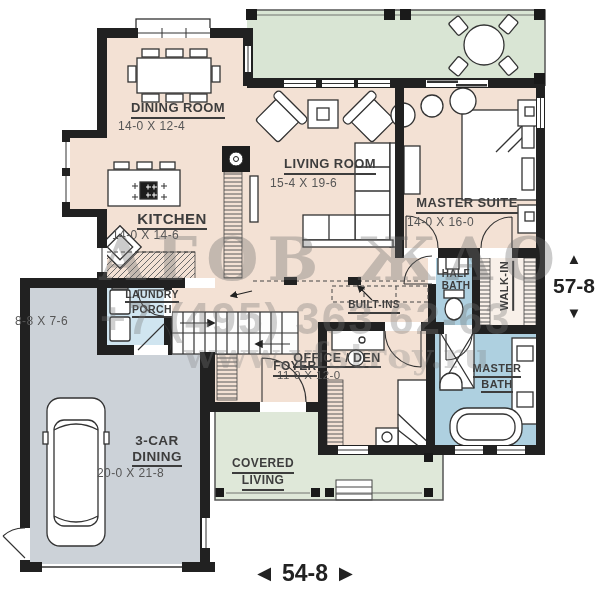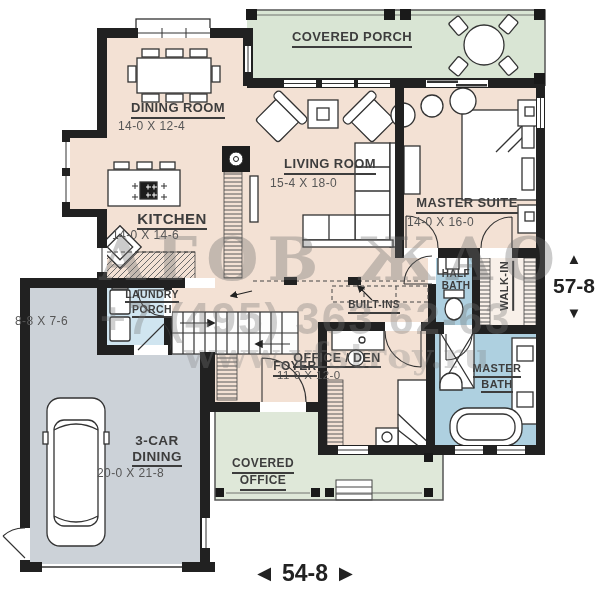--- a/index.html
+++ b/index.html
@@ -309,27 +309,26 @@
     <rect x="424" y="453" width="9" height="9"></rect>
     <rect x="424" y="488" width="9" height="9"></rect>
   </g>
   <g fill="none" stroke="#555" stroke-width="1.5">
     <path d="M215,412 V500 H443 V455"></path>
     <path d="M226,493 H310 M336,493 H422" stroke-width="0.8"></path>
   </g>
 </svg>
 
 <div class="labels">
-  <div class="lbl" style="left:282px;top:30px;width:140px;font-size:13px;"><span class="u">COVERED PORCH</span></div>
 
   <div class="lbl" style="left:118px;top:101px;width:120px;font-size:13px;"><span class="u">DINING ROOM</span></div>
   <div class="dims" style="left:118px;top:119px;width:120px;font-size:12px;">14-0 X 12-4</div>
 
   <div class="lbl" style="left:270px;top:157px;width:120px;font-size:13px;"><span class="u">LIVING ROOM</span></div>
-  <div class="dims" style="left:270px;top:176px;width:120px;font-size:12px;">15-4 X 18-0</div>
+  <div class="dims" style="left:270px;top:176px;width:120px;font-size:12px;">15-4 X 19-6</div>
 
   <div class="lbl" style="left:407px;top:196px;width:120px;font-size:13px;"><span class="u">MASTER SUITE</span></div>
   <div class="dims" style="left:407px;top:215px;width:120px;font-size:12px;">14-0 X 16-0</div>
 
   <div class="lbl" style="left:112px;top:210px;width:120px;font-size:15px;"><span class="u">KITCHEN</span></div>
   <div class="dims" style="left:112px;top:228px;width:120px;font-size:12px;">14-0 X 14-6</div>
 
   <div class="lbl" style="left:112px;top:288px;width:80px;font-size:10.5px;">
     <span class="u">LAUNDRY</span><br><span class="u">PORCH</span>
   </div>
@@ -352,21 +351,21 @@
   <div class="lbl" style="left:255px;top:360px;width:80px;font-size:12px;"><span class="u">FOYER</span></div>
 
   <div class="lbl" style="left:97px;top:433px;width:120px;font-size:13.5px;">
     <span>3-CAR</span><br><span class="u">DINING</span>
   </div>
   <div class="dims" style="left:97px;top:466px;width:120px;font-size:12px;">20-0 X 21-8</div>
 
   <div class="dims" style="left:15px;top:314px;width:80px;font-size:12px;">8-8 X 7-6</div>
 
   <div class="lbl" style="left:223px;top:457px;width:80px;font-size:12px;">
-    <span class="u">COVERED</span><br><span class="u">OFFICE</span>
+    <span class="u">COVERED</span><br><span class="u">LIVING</span>
   </div>
 
   <div class="big-dim" style="left:562px;top:250px;width:24px;font-size:15px;">▲</div>
   <div class="big-dim" style="left:548px;top:274px;width:52px;font-size:21px;">57-8</div>
   <div class="big-dim" style="left:562px;top:304px;width:24px;font-size:15px;">▼</div>
 
   <div class="big-dim" style="left:225px;top:560px;width:160px;font-size:23px;">
     <span>◄</span>
     <span>54-8</span>
     <span>►</span>

